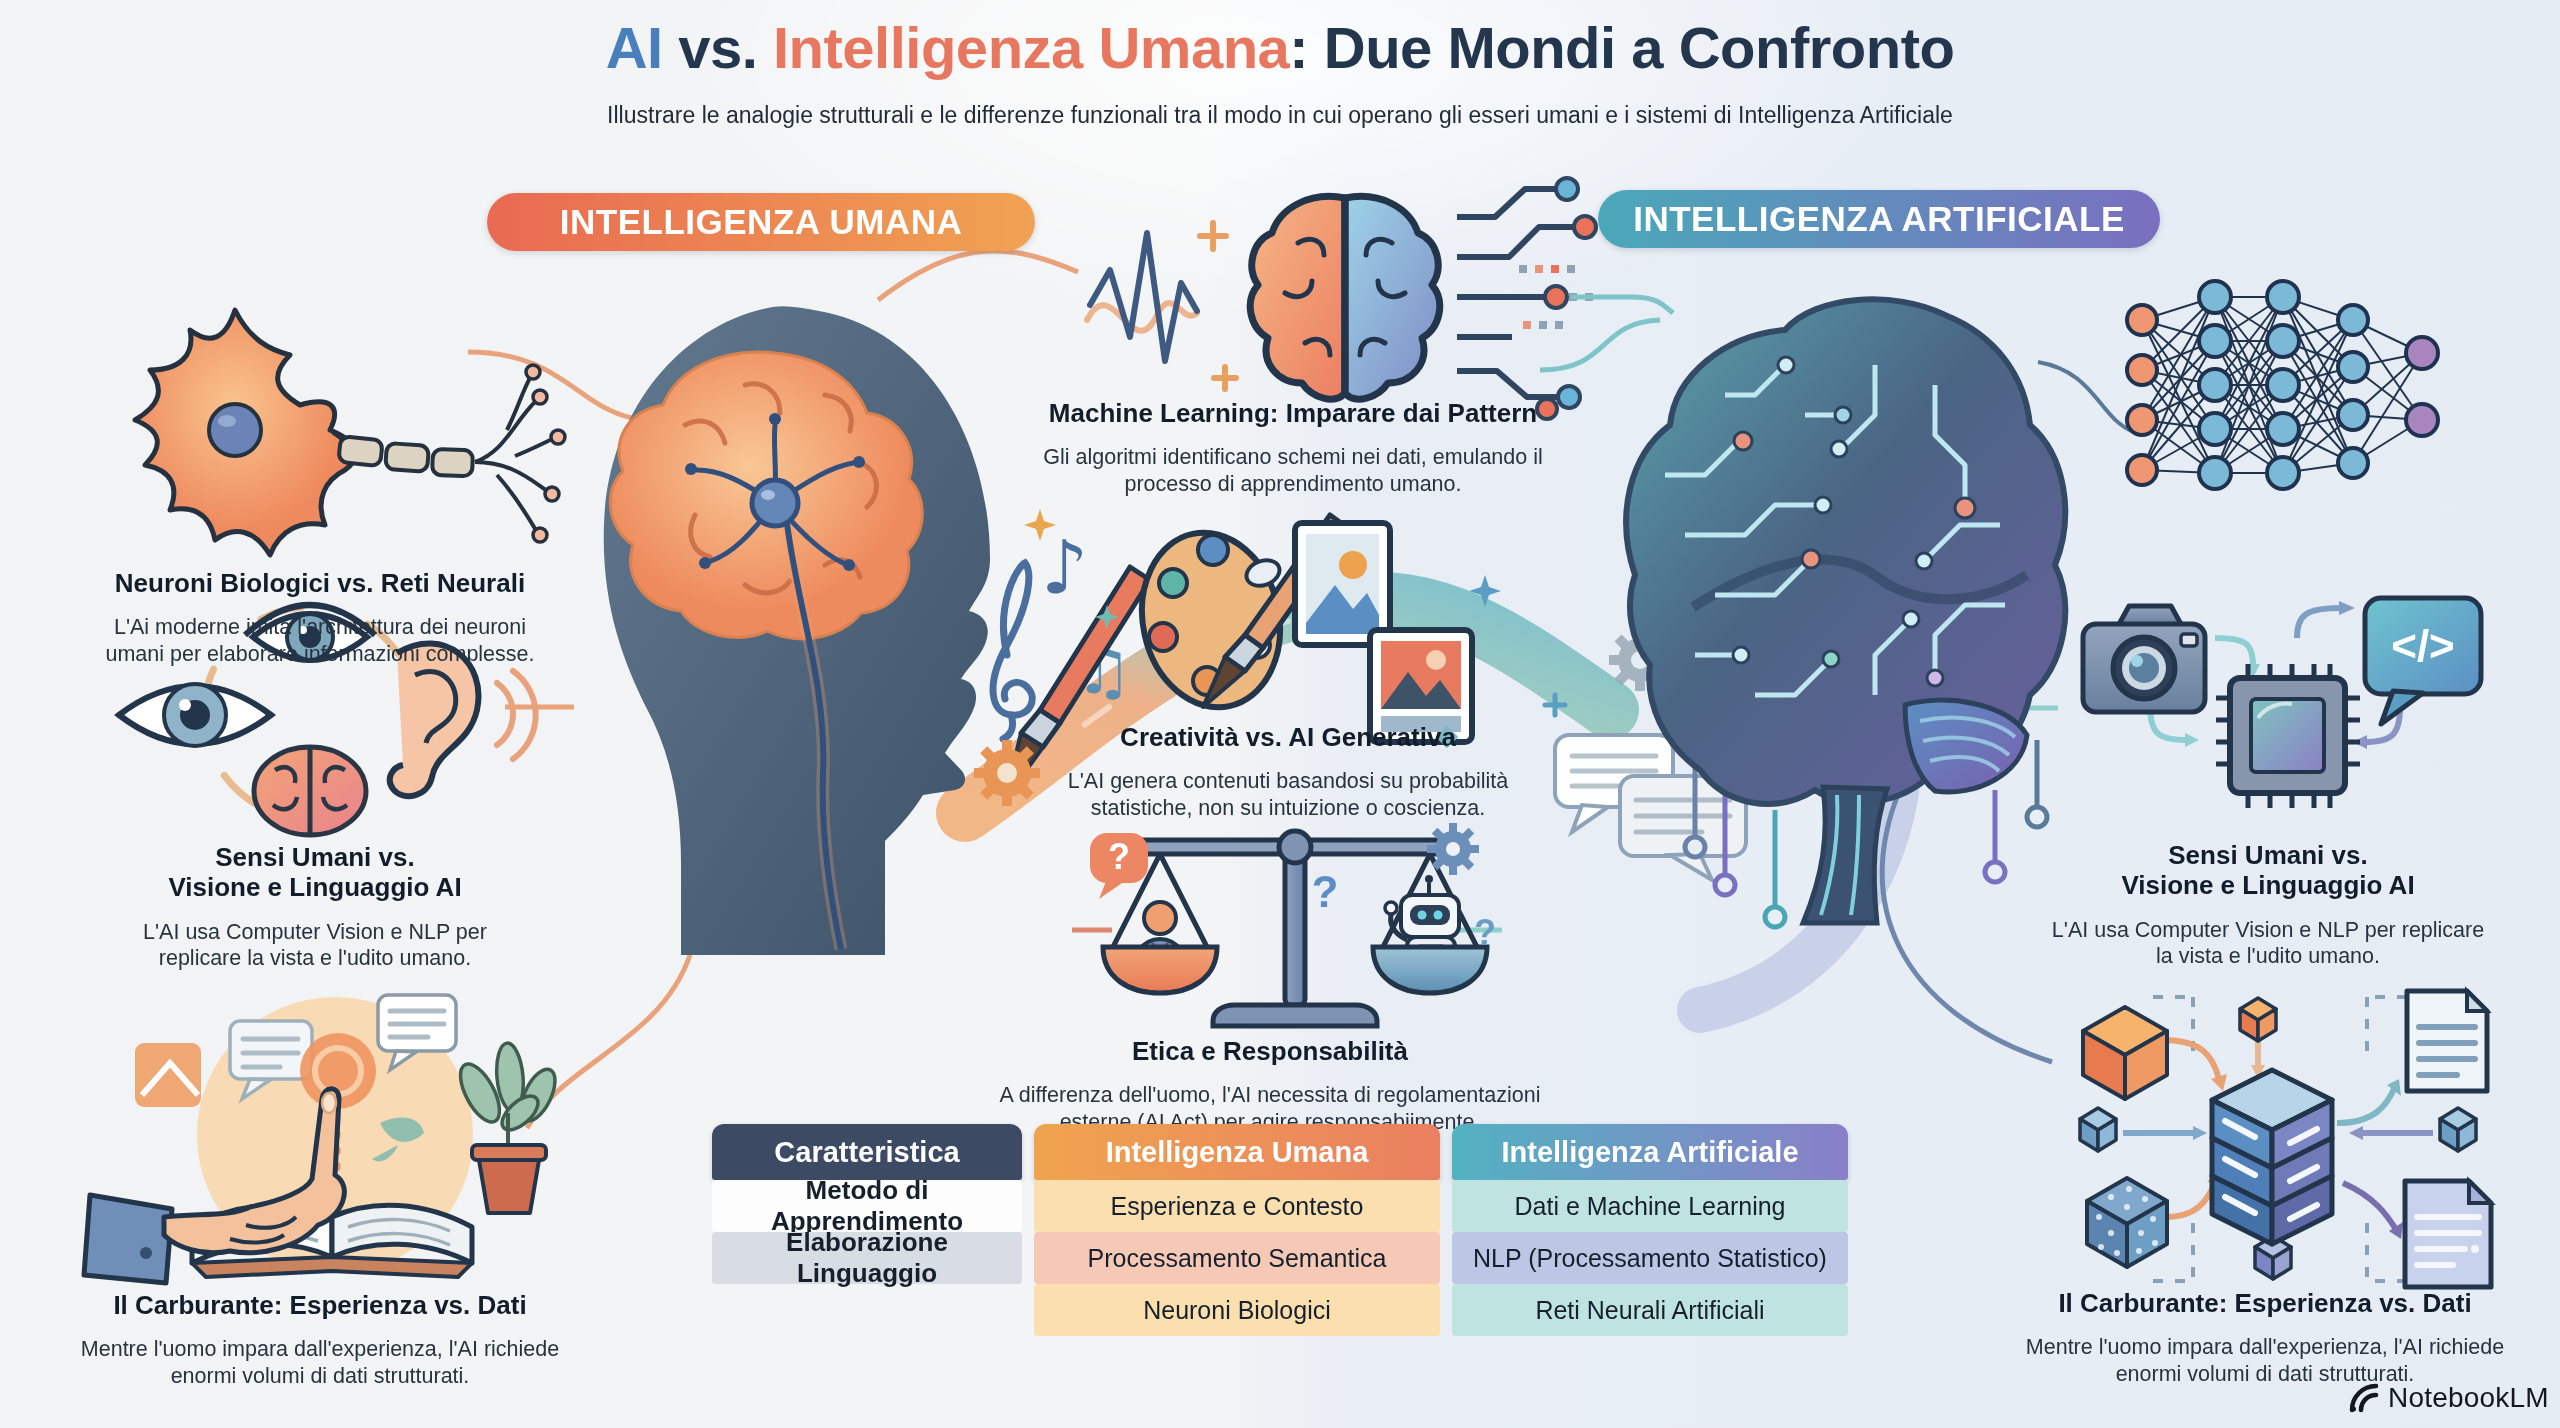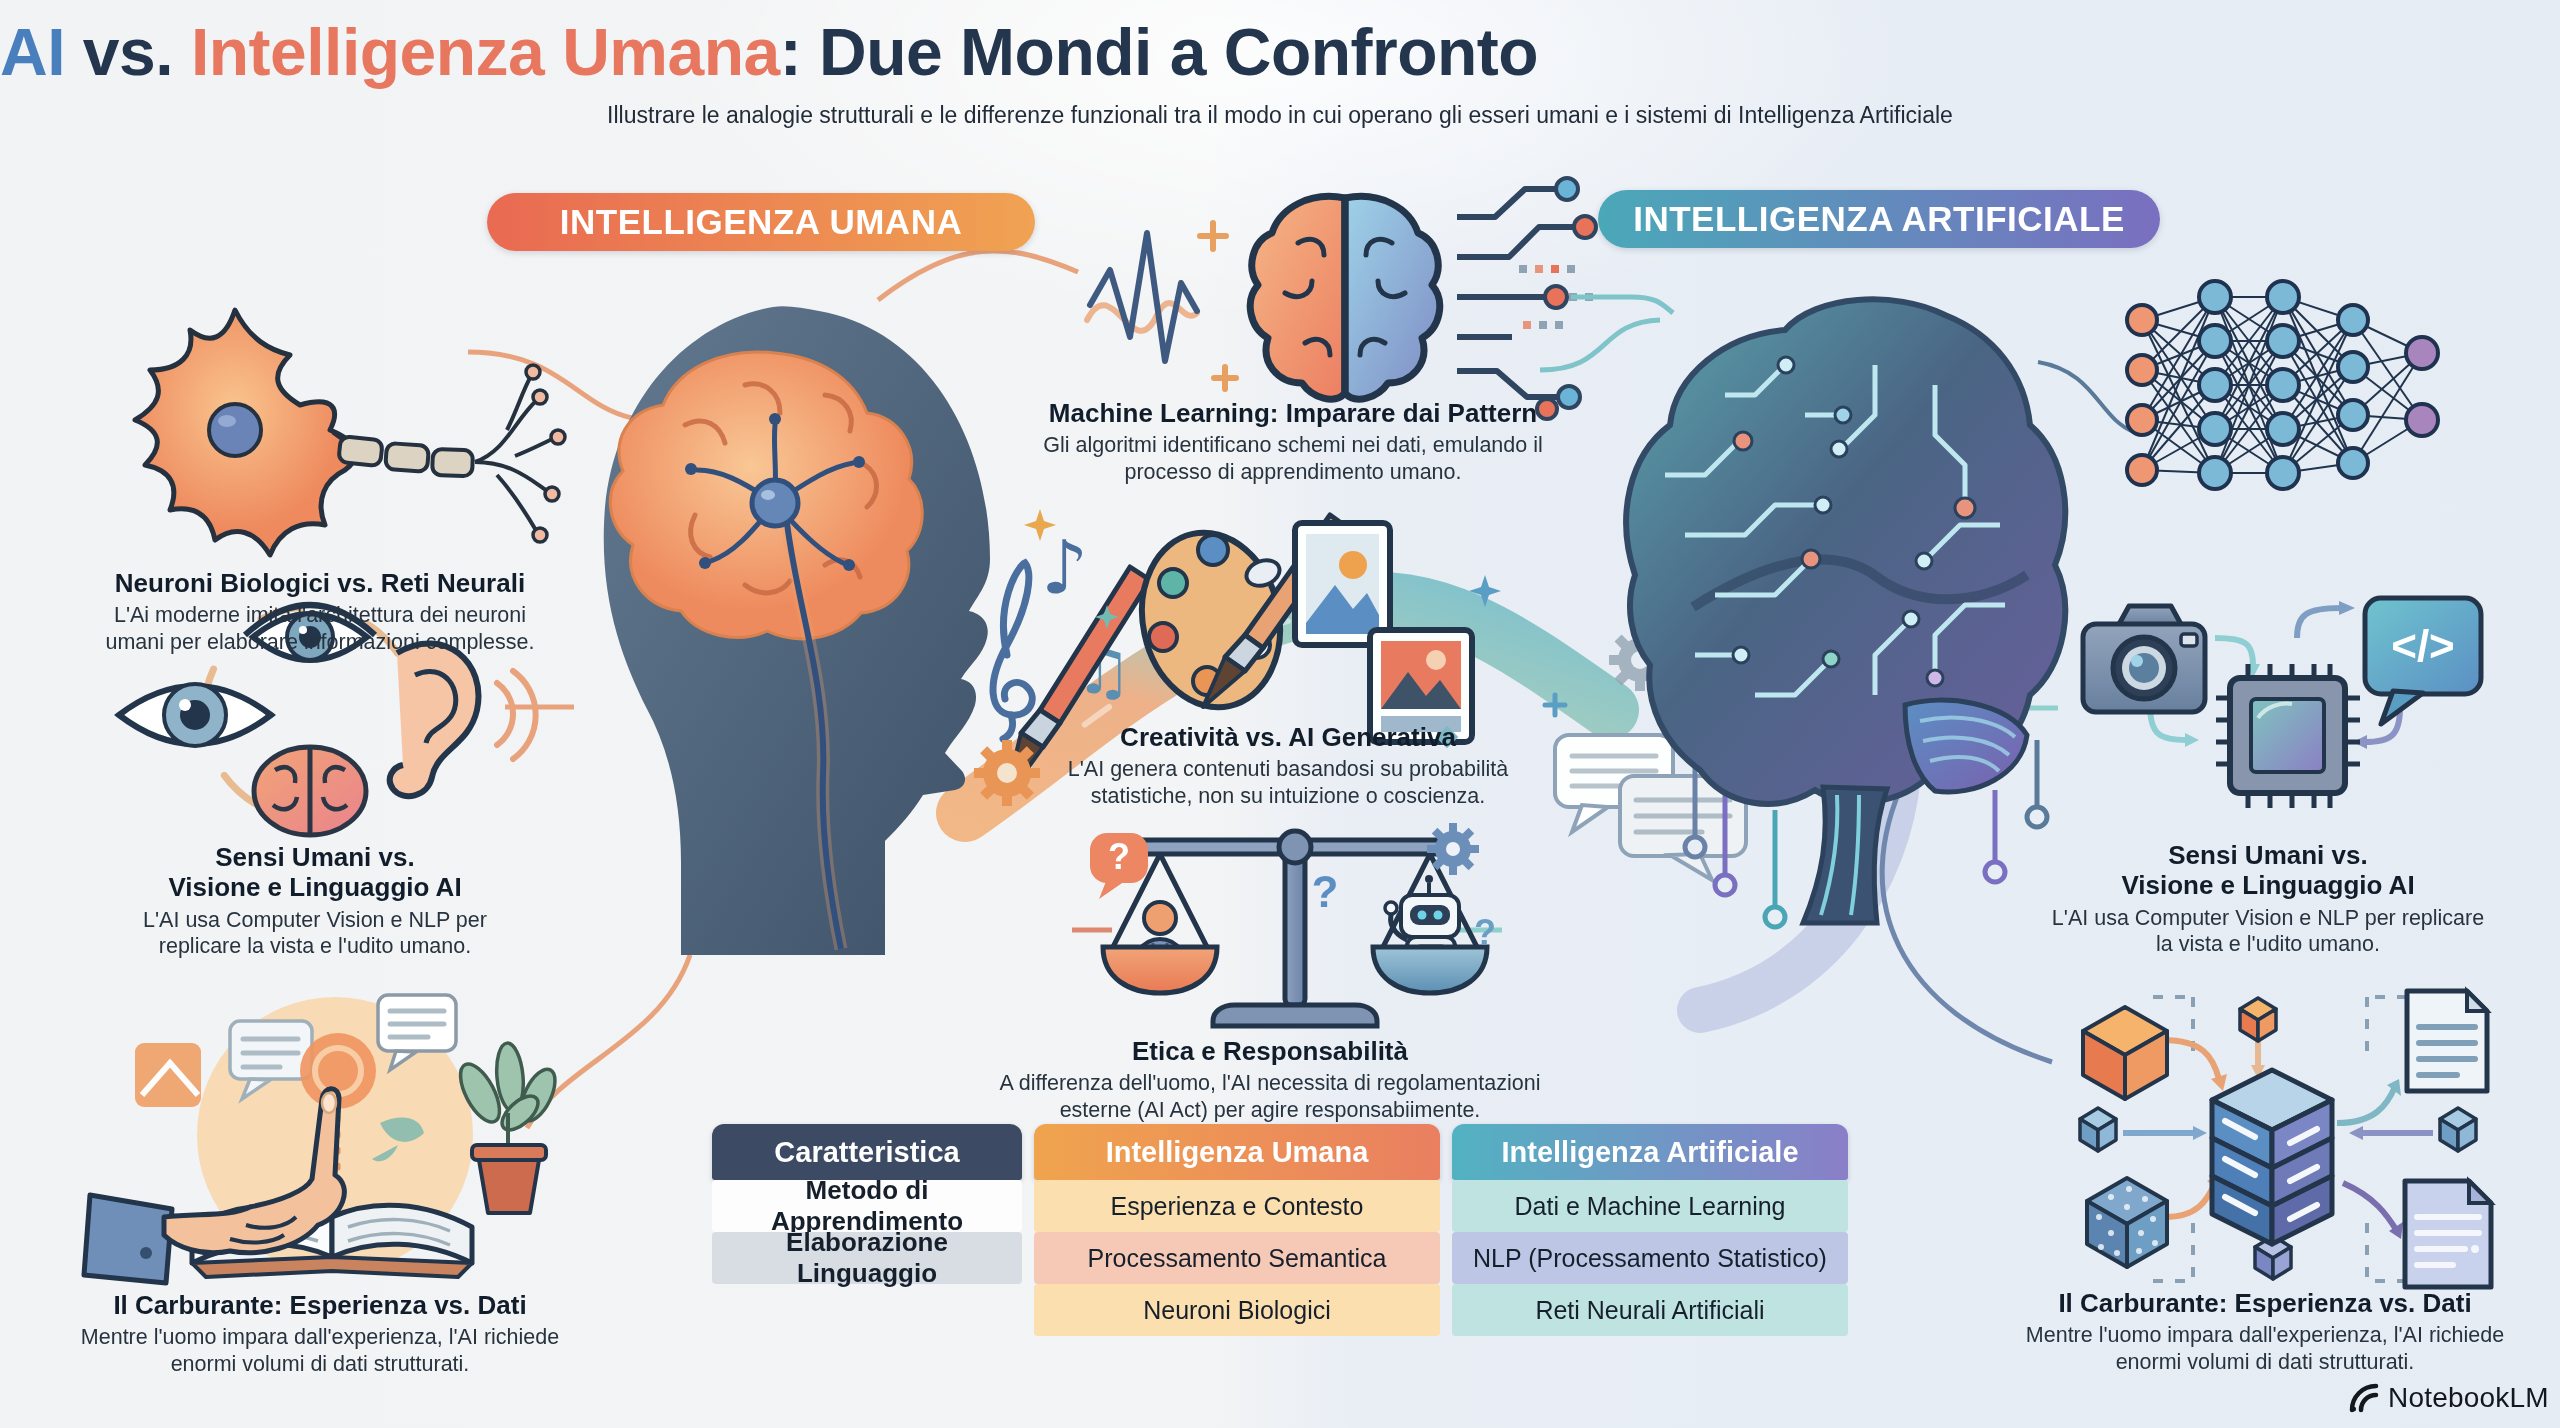--- a/index.html
+++ b/index.html
@@ -8,33 +8,33 @@
     font-family:"Liberation Sans","DejaVu Sans",sans-serif;
     background:linear-gradient(90deg,#f2f3f5 0%,#f3f4f5 47%,#e9eef5 53%,#e5ecf4 100%);
   }
   .canvas::before{content:"";position:absolute;inset:0;
     background:radial-gradient(ellipse 900px 380px at 50% 4%,rgba(255,255,255,.85),rgba(255,255,255,0) 70%);}
   .abs{position:absolute;}
   .z1{z-index:1}.z2{z-index:2}
   svg{display:block;overflow:visible}
 
   
-  .title{left:0;top:14px;width:2560px;text-align:left;font-size:66px;font-weight:bold;letter-spacing:-.5px;color:#24364d;z-index:3}
+  .title{left:0;top:14px;width:2560px;text-align:center;font-size:58px;font-weight:bold;letter-spacing:-.5px;color:#24364d;z-index:3}
   .title .t-ai{color:#4a7fbe}
   .title .t-human{color:#e8775f}
   .subtitle{left:280px;top:102px;width:2000px;text-align:center;font-size:23px;color:#222c38;z-index:3}
 
   .badge{height:58px;border-radius:30px;display:flex;align-items:center;justify-content:center;
     color:#fff;font-weight:bold;font-size:35px;letter-spacing:.5px;z-index:3;box-shadow:0 2px 6px rgba(40,60,90,.18)}
   .badge-human{left:487px;top:193px;width:548px;background:linear-gradient(90deg,#e96a52,#f0a352)}
   .badge-ai{left:1598px;top:190px;width:562px;background:linear-gradient(90deg,#4aa8b8,#7a6fc0)}
 
   .tblock{text-align:center;z-index:3}
   .tblock .bt{font-weight:bold;font-size:26px;line-height:1.17;color:#121d2b}
-  .tblock .bb{font-size:21.5px;line-height:1.22;color:#27333f;margin-top:4px}
+  .tblock .bb{font-size:21.5px;line-height:1.22;color:#27333f;margin-top:16px}
 
   
   .tcol{position:absolute;top:1124px;display:flex;flex-direction:column;z-index:3}
   .tcell{border-radius:4px;display:flex;align-items:center;justify-content:center;text-align:center;
     font-size:25px;color:#16202c;padding:0 8px;box-sizing:border-box}
   .thead{height:56px;border-radius:12px 12px 3px 3px;color:#fff;font-weight:bold;font-size:29px;
     box-shadow:0 2px 5px rgba(40,60,90,.2)}
   .trow{height:52px}
   .th1{background:#3c4b63}
   .th2{background:linear-gradient(90deg,#f0a44e,#e97f60)}

